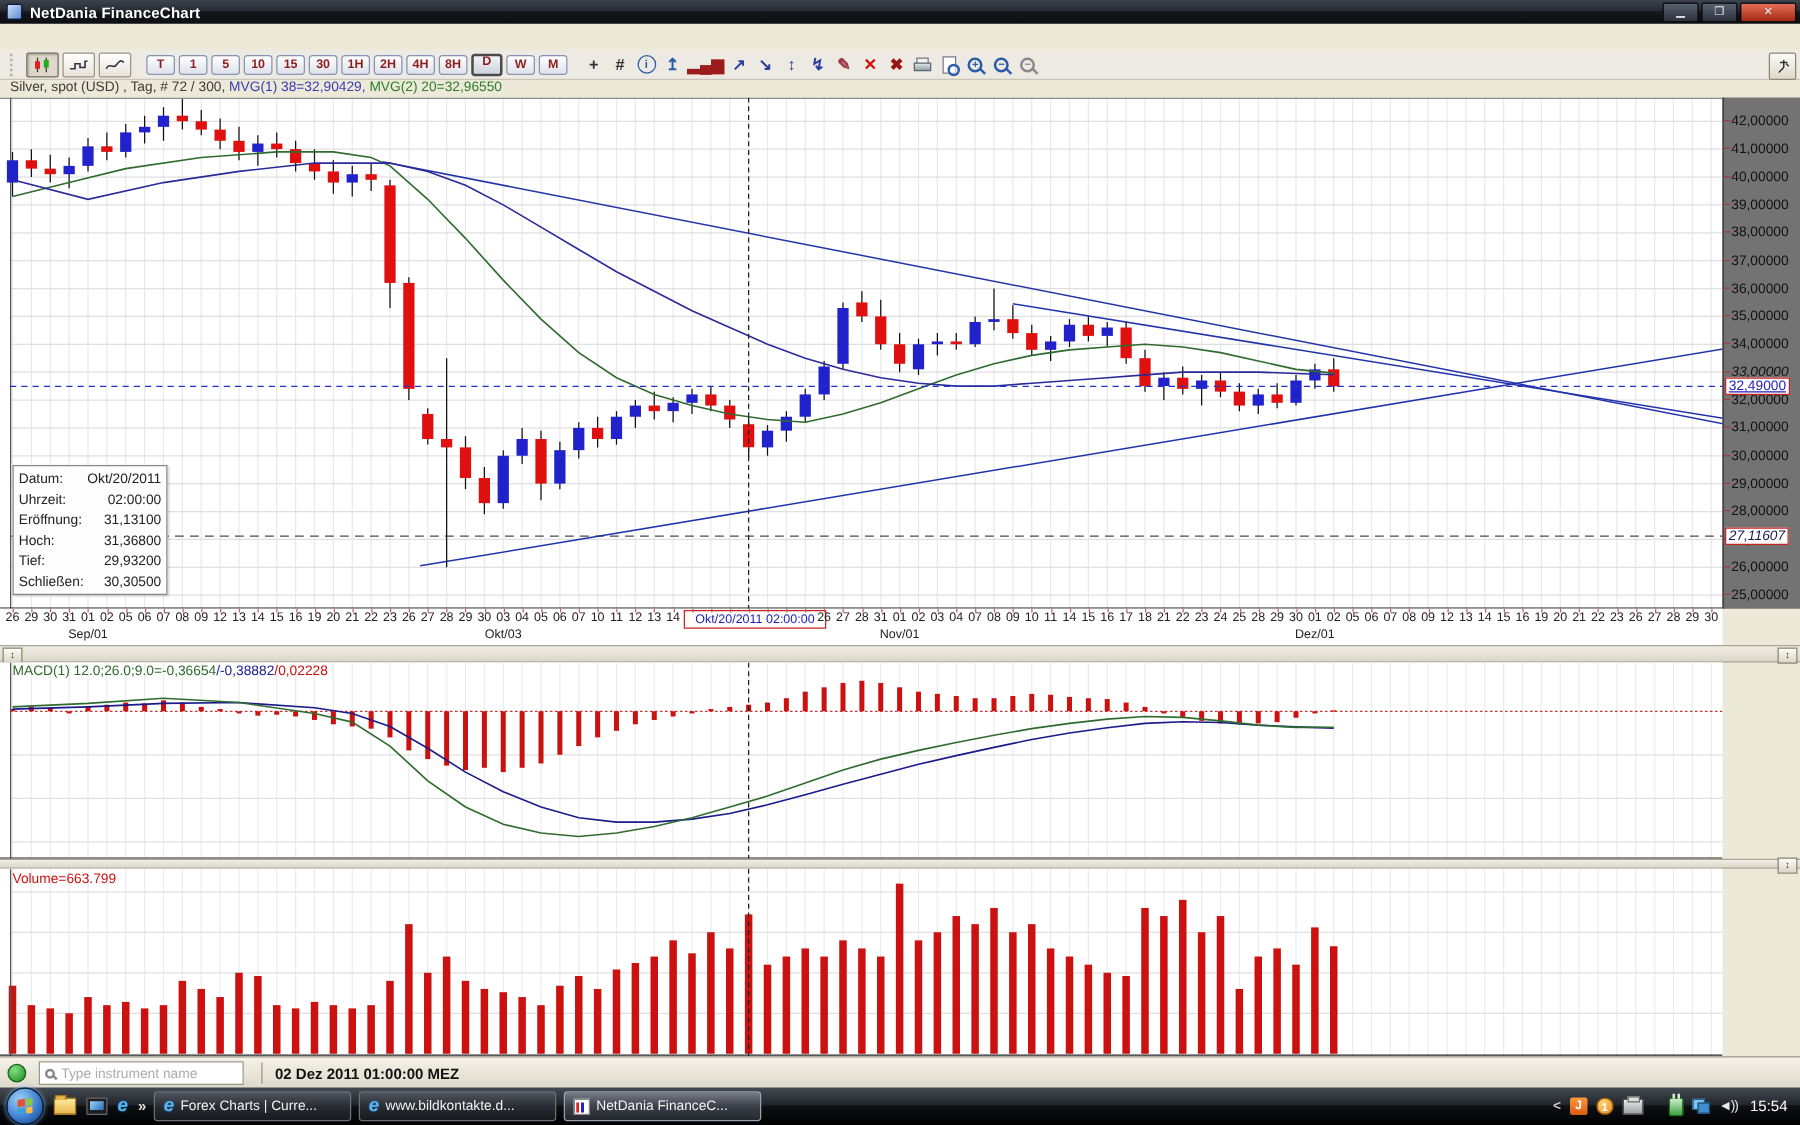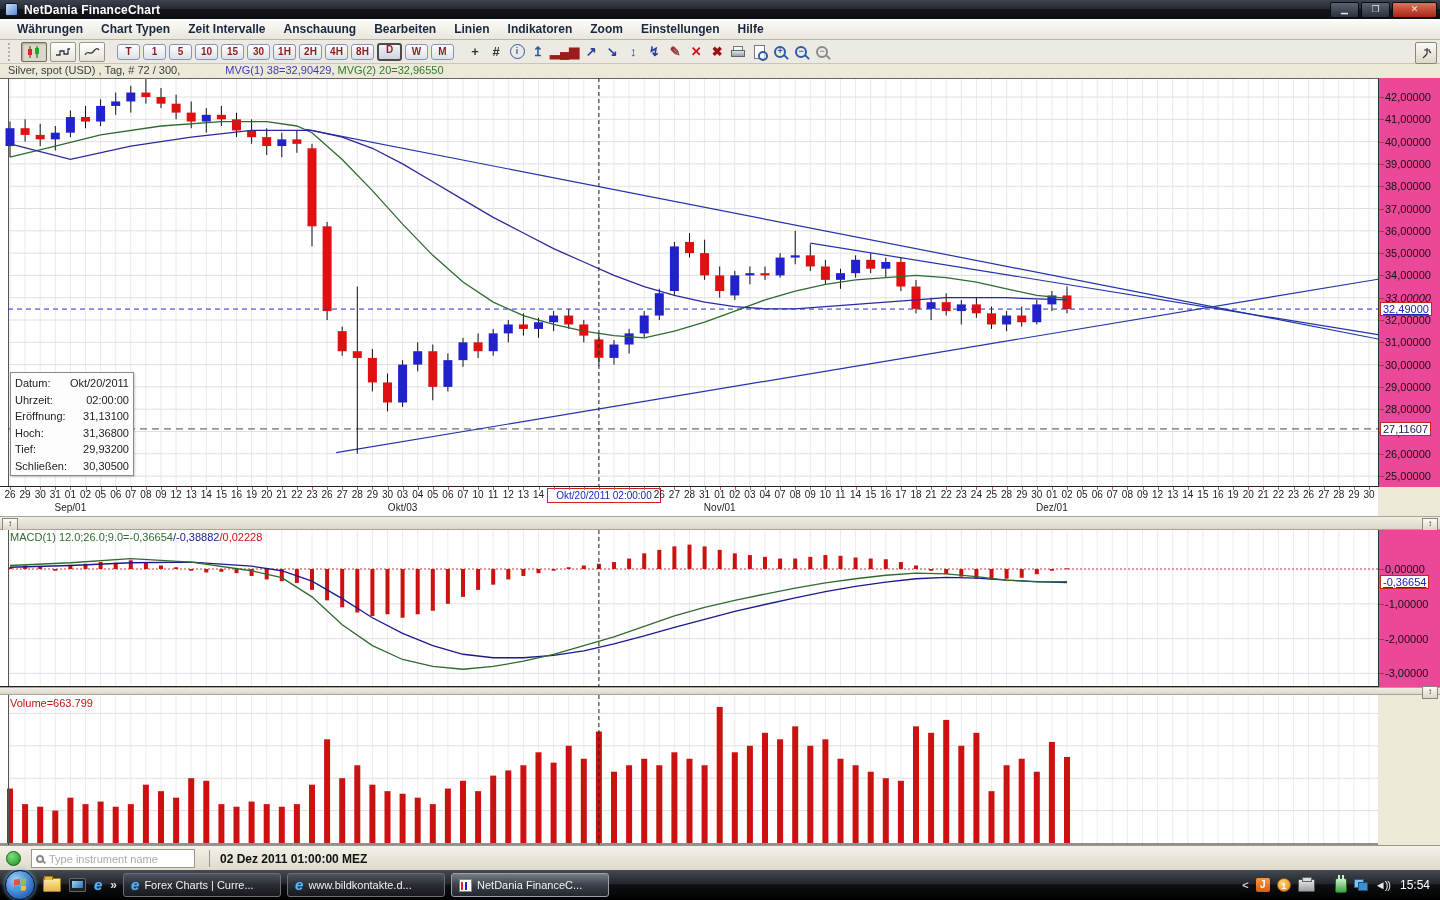--- a/index.html
+++ b/index.html
@@ -41,30 +41,30 @@
   .mag.gray{border-color:#8a8a8a;color:#8a8a8a;}.mag.gray::after{background:#8a8a8a;}
   .printer{display:inline-block;width:14px;height:11px;position:relative;}
   .printer::before{content:"";position:absolute;left:2px;top:0;width:8px;height:4px;background:#f4f4f4;border:1px solid #777;}
   .printer::after{content:"";position:absolute;left:0;top:4px;width:12px;height:5px;background:linear-gradient(#dfe3e6,#97a2ab);border:1px solid #5d6770;}
   .preview{display:inline-block;width:9px;height:12px;background:#fff;border:1px solid #778;position:relative;}
   .preview::after{content:"";position:absolute;right:-4px;bottom:-3px;width:6px;height:6px;border:2px solid #2a5caa;border-radius:50%;background:rgba(255,255,255,.6);}
   #pin-btn{position:absolute;right:3px;top:42px;width:20px;height:20px;border:1px solid #8b8775;border-radius:2px;
     background:linear-gradient(#fbfaf6,#dcd8ca);display:flex;align-items:center;justify-content:center;}
   
   #chart-header{position:absolute;left:8px;top:64px;height:14px;font-size:11px;white-space:pre;}
-  .hdr1{color:#3c3c3c;} .hdr2{color:#3b3bb4;margin-left:42px;} .hdr3{color:#2e7d2e;}
+  .hdr1{color:#3c3c3c;} .hdr2{color:#3b3bb4;} .hdr3{color:#2e7d2e;}
   
   svg.panel{position:absolute;left:0;background:#fff;display:block;}
   #main-svg{top:78px;} #macd-svg{top:530px;} #vol-svg{top:695px;}
-  .yaxis{position:absolute;left:1378px;width:62px;background:#ec4899;border-left:1px solid #333;font-size:11px;color:#111;}
+  .yaxis{position:absolute;left:1378px;width:62px;background:#737373;border-left:1px solid #333;font-size:11px;color:#111;}
   #axis-main{top:78px;height:409px;} #axis-macd{top:530px;height:157px;} #axis-vol{top:695px;height:150px;}
   .ytick{position:absolute;left:0;height:13px;white-space:nowrap;}
   .ytick .dash{display:inline-block;width:5px;height:1px;background:#a33c3c;vertical-align:3px;margin-right:1px;}
   .ybox{position:absolute;left:1px;border:1px solid #cc2222;background:#fff;padding:0 2px;height:12px;line-height:12px;white-space:nowrap;}
-  .ybox.link{color:#2222bb;text-decoration:underline;} .ybox.plain{color:#1a1a52;}
+  .ybox.link{color:#2222bb;text-decoration:underline;} .ybox.plain{color:#1a1a52;font-style:italic;}
   
   #date-axis{position:absolute;left:0;top:487px;width:1378px;height:29px;background:#fff;}
   .dlabel{position:absolute;top:2px;width:16px;text-align:center;font-size:10px;color:#222;}
   .dtick{position:absolute;top:0;width:1px;height:3px;background:#c06060;}
   .mlabel{position:absolute;top:15px;width:48px;text-align:center;font-size:10px;color:#222;}
   #sel-date-box{position:absolute;left:547px;top:1px;width:112px;height:13px;border:1px solid #cc2222;background:#fff;
     color:#2222bb;font-size:10px;line-height:13px;text-align:center;white-space:nowrap;}
   
   #macd-label{position:absolute;left:10px;top:531px;font-size:11px;white-space:pre;}
   #vol-label{position:absolute;left:10px;top:697px;font-size:11px;color:#cc1111;}
@@ -133,32 +133,20 @@
   <div id="titlebar">
     <div id="app-icon"></div>
     <span id="win-title">NetDania FinanceChart</span>
     <div id="winbtns">
       <div class="wbtn min">▁</div>
       <div class="wbtn max">❐</div>
       <div class="wbtn close">✕</div>
     </div>
   </div>
 
-  <div id="menubar">
-      <span class="menu-item">Währungen</span>
-      <span class="menu-item">Chart Typen</span>
-      <span class="menu-item">Zeit Intervalle</span>
-      <span class="menu-item">Anschauung</span>
-      <span class="menu-item">Bearbeiten</span>
-      <span class="menu-item">Linien</span>
-      <span class="menu-item">Indikatoren</span>
-      <span class="menu-item">Zoom</span>
-      <span class="menu-item">Einstellungen</span>
-      <span class="menu-item">Hilfe</span>
-    </div>
 
   <div id="toolbar">
       <span class="grip"></span>
       <div class="cbtn active">
         <svg width="16" height="12">
           <line x1="4" y1="0" x2="4" y2="12" stroke="#333" stroke-width="1"></line>
           <rect x="2" y="3" width="4" height="6" fill="#d22"></rect>
           <line x1="11" y1="0" x2="11" y2="12" stroke="#333" stroke-width="1"></line>
           <rect x="9" y="2" width="4" height="6" fill="#2a2"></rect>
         </svg>
@@ -921,27 +909,20 @@
       <rect x="1019.6999999999999" y="39" width="4" height="8.700000000000003" fill="#cc1111"></rect>
       <rect x="1034.8" y="39" width="4" height="5.219999999999999" fill="#cc1111"></rect>
       <rect x="1049.8999999999999" y="39" width="4" height="1.740000000000002" fill="#cc1111"></rect>
       <rect x="1065" y="38.304" width="4" height="1" fill="#cc1111"></rect>
       <polyline points="10,37.26 70.4,35.52 130.8,32.736000000000004 191.2,32.04 251.6,36.216 281.8,40.74 312,51.18 342.2,68.58 372.4,87.72 402.59999999999997,103.38 432.8,115.56 463,124.26 493.2,127.73999999999998 523.4,127.73999999999998 553.6,125.30399999999999 583.8,120.78 614,113.82 644.1999999999999,105.81599999999999 674.4,97.464 704.6,89.46 734.8,81.45599999999999 765,74.496 795.1999999999999,67.884 825.4,61.62 855.6,56.4 885.8,52.224 916,48.744 946.1999999999999,47.352 976.4,48.048 1006.6,50.135999999999996 1036.8,51.528 1067,52.530936" fill="none" stroke="#1a1a8c" stroke-width="1.3"></polyline>
       <polyline points="10,35.52 70.4,32.736000000000004 130.8,28.560000000000002 191.2,32.04 251.6,40.74 281.8,47.7 312,66.84 342.2,94.68 372.4,115.56 402.59999999999997,129.48 432.8,136.44 463,139.224 493.2,136.44 523.4,131.21999999999997 553.6,124.26 583.8,115.56 614,106.86 644.1999999999999,96.41999999999999 674.4,85.97999999999999 704.6,77.28 734.8,70.32 765,64.056 795.1999999999999,58.14 825.4,52.92 855.6,48.744 885.8,45.263999999999996 916,43.176 946.1999999999999,43.872 976.4,46.656 1006.6,50.135999999999996 1036.8,51.876 1067,51.755592" fill="none" stroke="#2f6b2f" stroke-width="1.3"></polyline>
       <line x1="598.9" y1="0" x2="598.9" y2="157" stroke="#222" stroke-dasharray="4,3"></line>
       <line x1="8.5" y1="0" x2="8.5" y2="157" stroke="#555"></line>
       <line x1="0" y1="156.5" x2="1378" y2="156.5" stroke="#222"></line>
     </svg>
-  <div id="axis-macd" class="yaxis">
-      <div class="ytick" style="top: 33px;"><span class="dash"></span><span>0,00000</span></div>
-      <div class="ytick" style="top: 67.8px;"><span class="dash"></span><span>-1,00000</span></div>
-      <div class="ytick" style="top: 102.6px;"><span class="dash"></span><span>-2,00000</span></div>
-      <div class="ytick" style="top: 137.4px;"><span class="dash"></span><span>-3,00000</span></div>
-      <div class="ybox link" style="top: 44.7556px; font-size: 11px;">-0,36654</div>
-    </div>
   <div id="macd-label"><span style="color: rgb(47, 107, 47);">MACD(1) 12.0;26.0;9.0=-0,36654</span><span style="color: rgb(26, 26, 140);">/-0,38882</span><span style="color: rgb(204, 17, 17);">/0,02228</span></div>
 
   <div id="div2" class="divider">
     <div class="resize-btn" style="left:1422px;top:-2px;">↕</div>
   </div>
 
   <svg id="vol-svg" class="panel" width="1378" height="150">
       <rect x="0" y="0" width="1378" height="150" fill="#ffffff"></rect>
       <line x1="10" y1="0" x2="10" y2="150" stroke="#ececec"></line>
       <line x1="25.1" y1="0" x2="25.1" y2="150" stroke="#ececec"></line>

